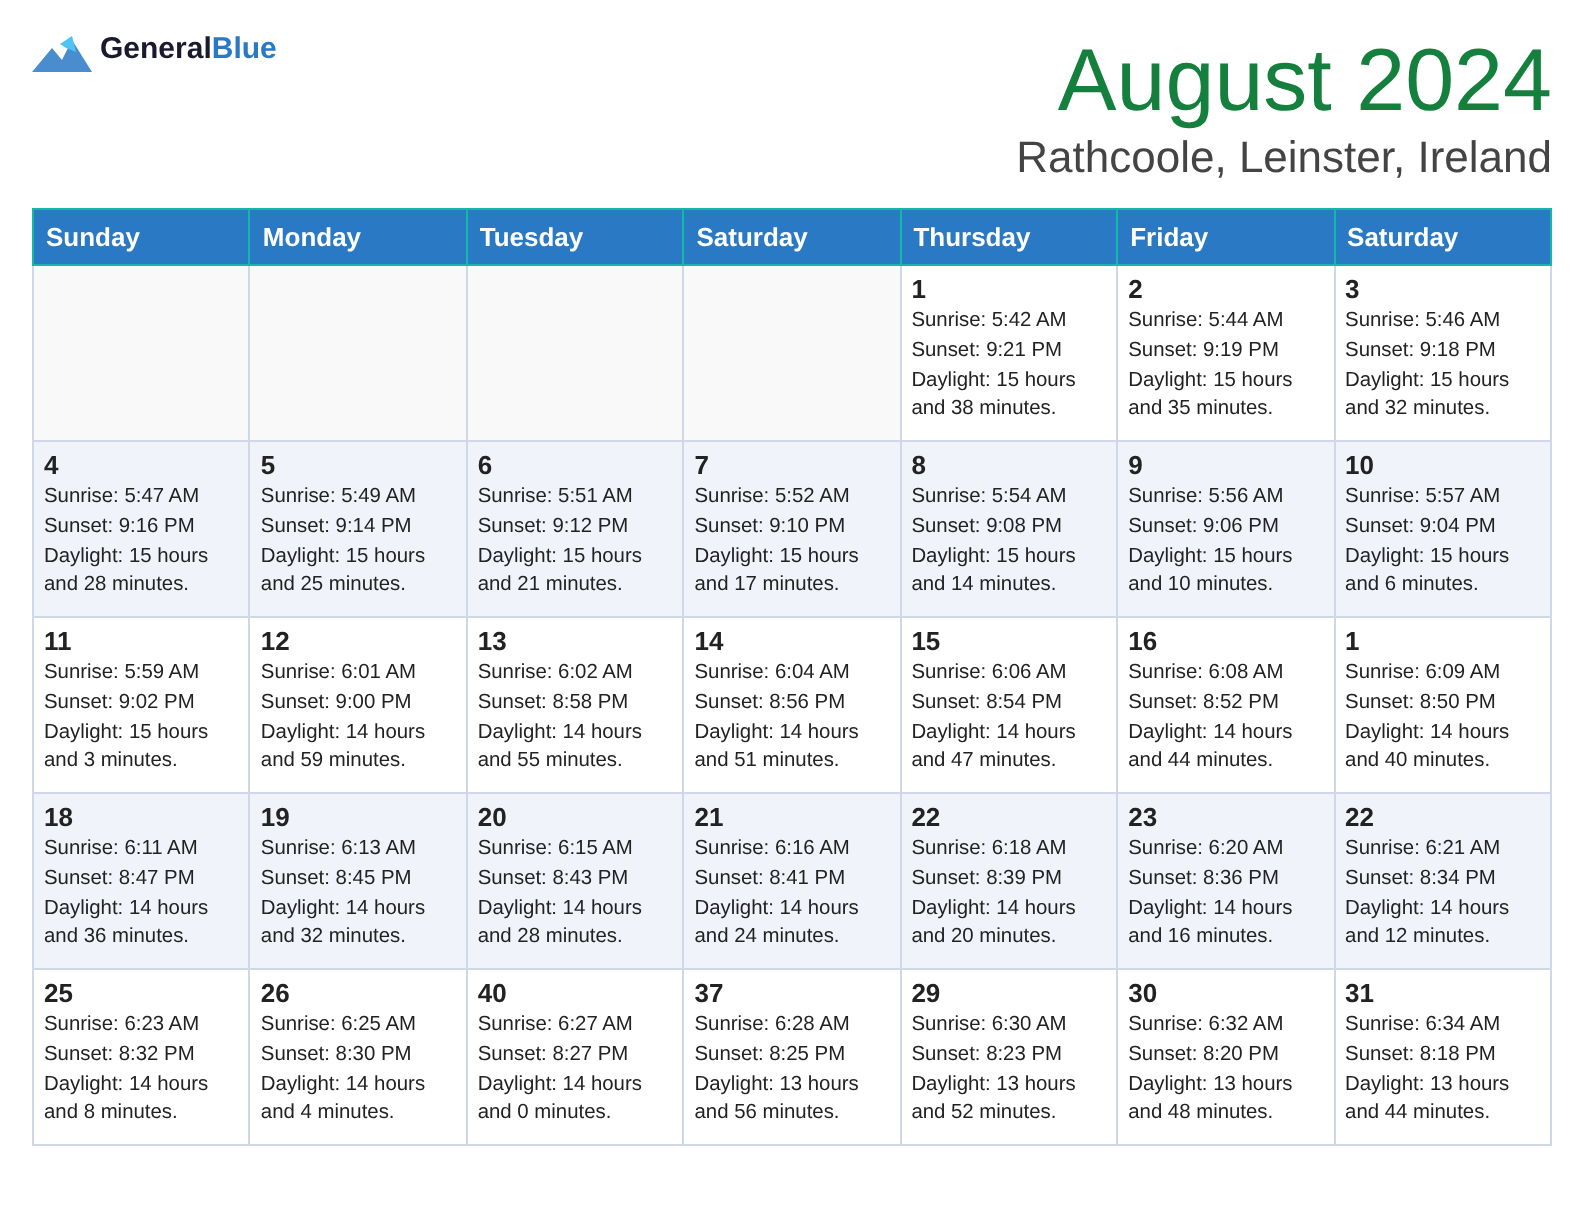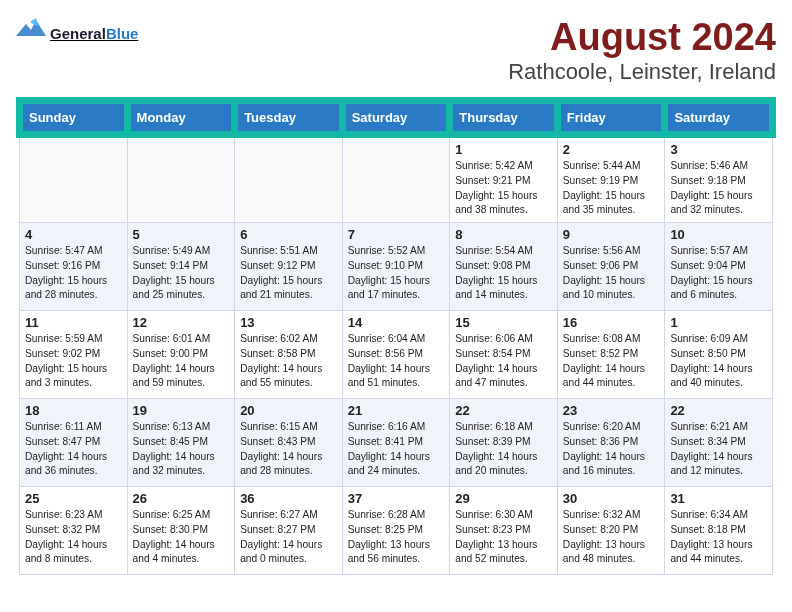--- a/index.html
+++ b/index.html
@@ -11,53 +11,52 @@
       padding: 16px;
     }
     .header-area {
       display: flex;
       justify-content: space-between;
       align-items: flex-start;
       margin-bottom: 12px;
     }
     .logo {
       display: flex;
-      align-items: flex-end;
+      align-items: flex-start;
       gap: 4px;
-      text-decoration: underline;
     }
     .logo-bird {
       width: 30px;
       height: 26px;
     }
     .title-area {
       text-align: right;
     }
     .main-title {
-      font-size: 38px;
-      font-weight: bold;
-      color: #7f1d1d;
+      font-size: 44px;
+      font-weight: normal;
+      color: #15803d;
     }
     .subtitle {
       font-size: 22px;
       color: #444;
     }
     table {
       width: 100%;
       border-collapse: collapse;
       table-layout: fixed;
     }
     th {
       background-color: #2979c5;
       color: #fff;
       font-size: 13px;
       font-weight: bold;
       text-align: left;
       padding: 6px 6px;
-      border: 7px solid #14b8a6;
+      border: 1px solid #14b8a6;
     }
     td {
       vertical-align: top;
       border: 1px solid #d0d8e8;
       padding: 4px 5px;
       font-size: 10.5px;
       color: #222;
       background: #fff;
       min-height: 80px;
       height: 88px;
@@ -222,21 +221,21 @@
       <tr>
         <td>
           <div class="day-number">25</div>
           <div class="day-info">Sunrise: 6:23 AM<br>Sunset: 8:32 PM<br>Daylight: 14 hours<br>and 8 minutes.</div>
         </td>
         <td>
           <div class="day-number">26</div>
           <div class="day-info">Sunrise: 6:25 AM<br>Sunset: 8:30 PM<br>Daylight: 14 hours<br>and 4 minutes.</div>
         </td>
         <td>
-          <div class="day-number">36</div>
+          <div class="day-number">40</div>
           <div class="day-info">Sunrise: 6:27 AM<br>Sunset: 8:27 PM<br>Daylight: 14 hours<br>and 0 minutes.</div>
         </td>
         <td>
           <div class="day-number">37</div>
           <div class="day-info">Sunrise: 6:28 AM<br>Sunset: 8:25 PM<br>Daylight: 13 hours<br>and 56 minutes.</div>
         </td>
         <td>
           <div class="day-number">29</div>
           <div class="day-info">Sunrise: 6:30 AM<br>Sunset: 8:23 PM<br>Daylight: 13 hours<br>and 52 minutes.</div>
         </td>

